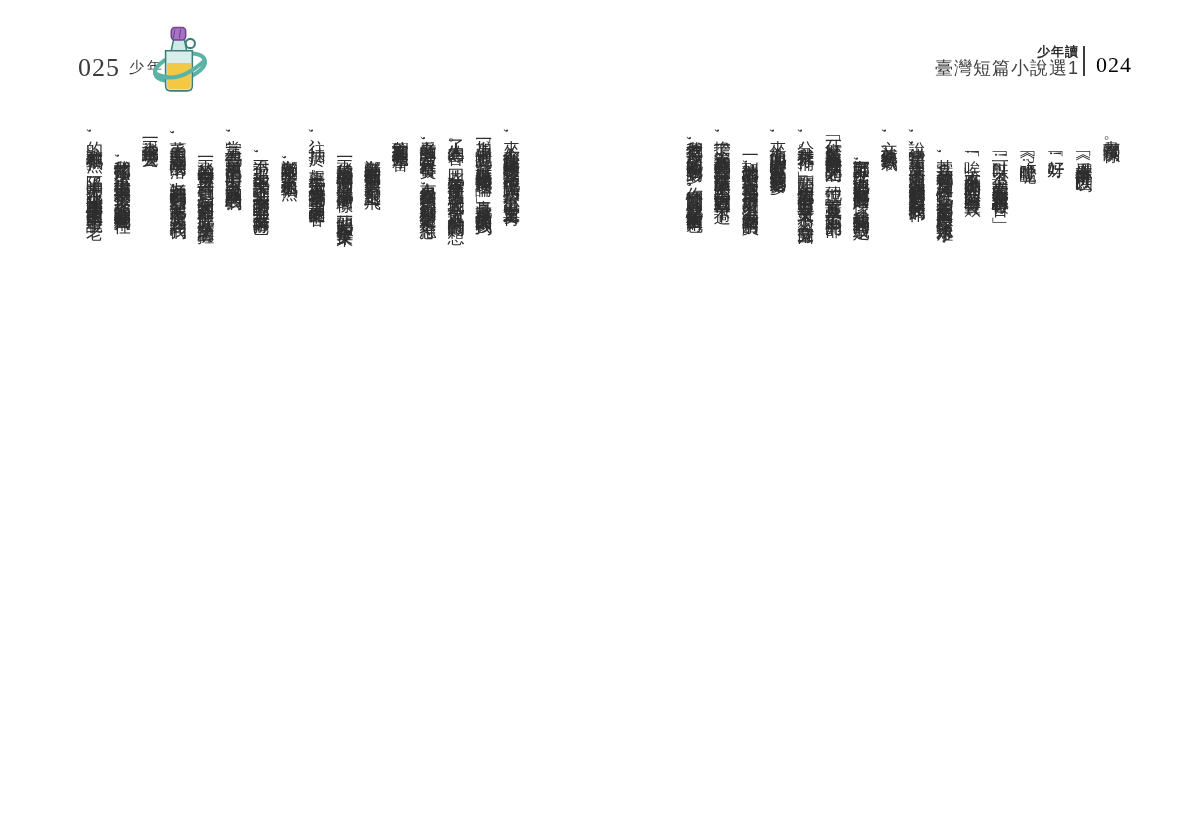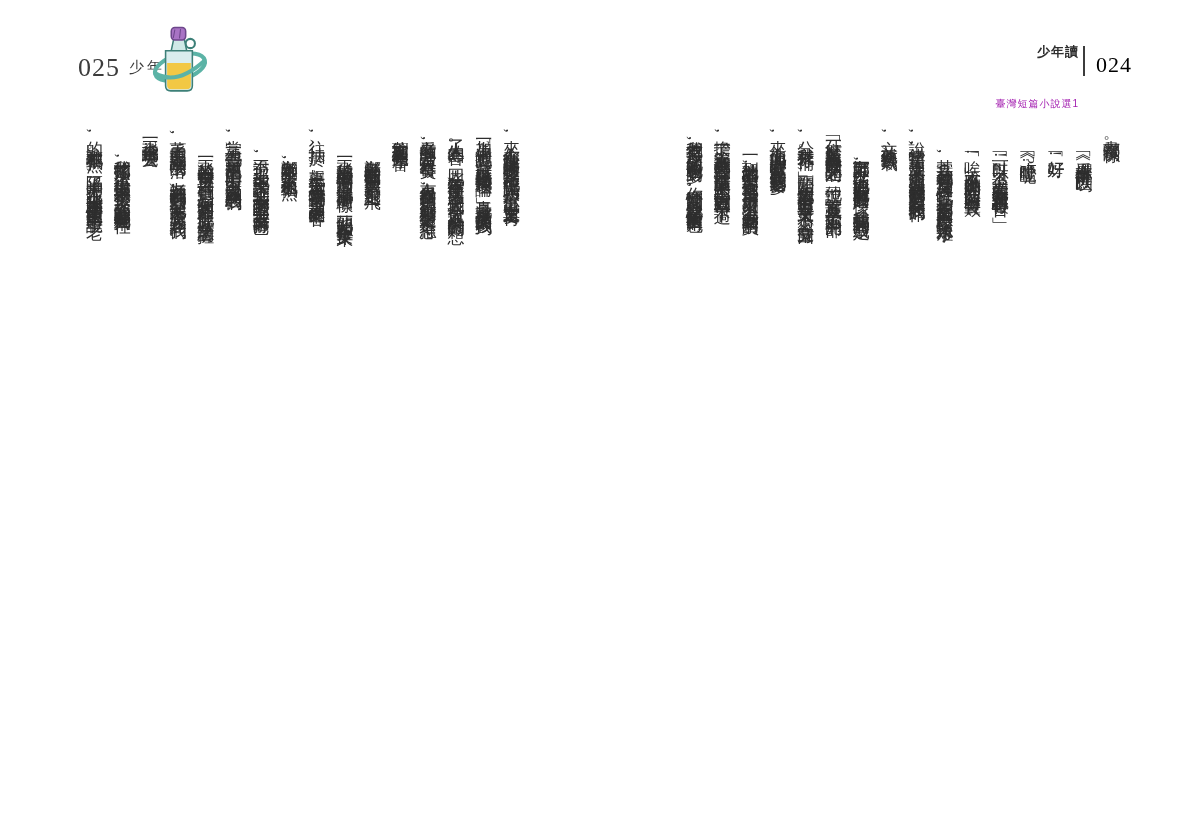--- a/index.html
+++ b/index.html
@@ -15,24 +15,23 @@
     font-size:26px;color:#3c3c3c;letter-spacing:1px;
   }
   .head-left-title{
     position:absolute;left:129px;top:58px;
     font-size:15px;color:#3c3c3c;letter-spacing:3px;
   }
   .head-right-block{
     position:absolute;top:44px;right:121px;
     display:flex;flex-direction:column;align-items:flex-end;
     font-family:"Liberation Sans","DejaVu Sans",sans-serif;
-    gap:36px;
   }
   .head-series{font-size:13px;font-weight:bold;color:#2f2f2f;letter-spacing:1px;line-height:16px;}
-  .head-book{font-size:10px;color:#a21caf;letter-spacing:1px;line-height:16px;}
+  .head-book{font-size:18px;color:#404040;letter-spacing:1px;line-height:16px;}
   .head-bar{
     position:absolute;left:1083px;top:46px;width:2px;height:30px;background:#3c3c3c;
   }
   .folio-right{
     position:absolute;left:1096px;top:52px;
     font-size:22px;color:#000000;letter-spacing:1px;
   }
 
   
   .icon-bottle{position:absolute;left:151px;top:26px;width:58px;height:70px;}

